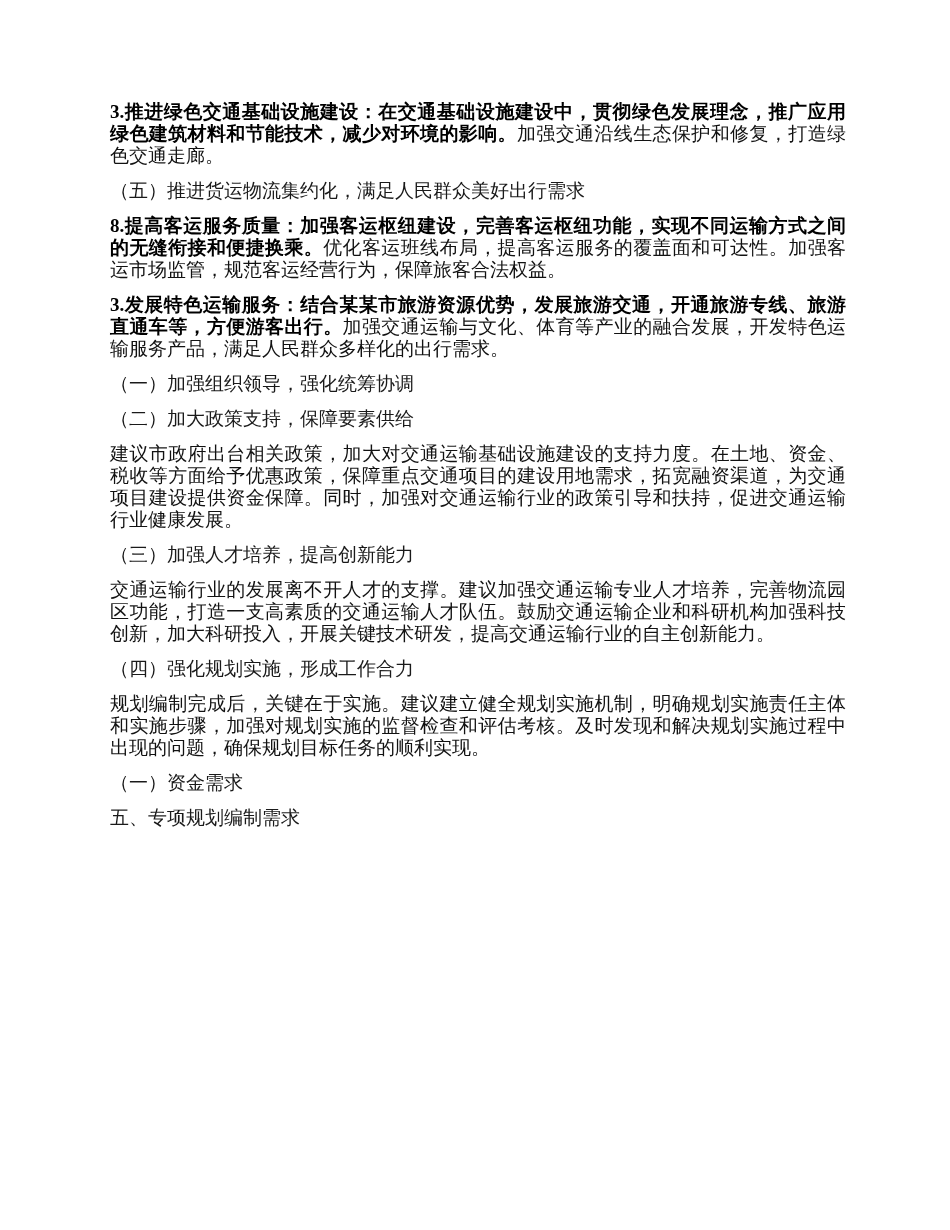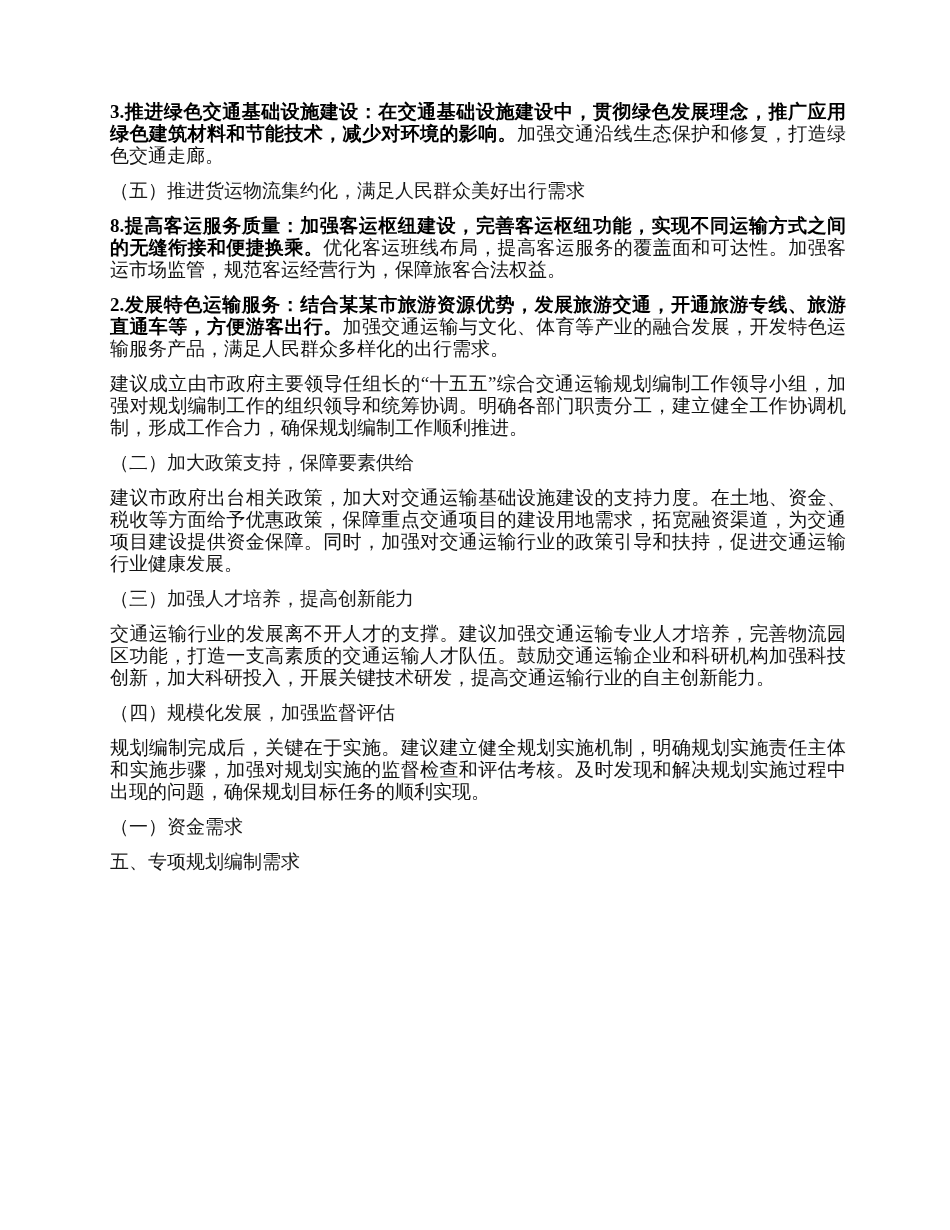--- a/index.html
+++ b/index.html
@@ -46,24 +46,24 @@
   }
 </style>
 </head>
 <body>
 
 <div class="page">
   <main class="content">
       <p class="paragraph"><strong>3.推进绿色交通基础设施建设：在交通基础设施建设中，贯彻绿色发展理念，推广应用绿色建筑材料和节能技术，减少对环境的影响。</strong><span>加强交通沿线生态保护和修复，打造绿色交通走廊。</span></p>
       <p class="heading"><span>（五）推进货运物流集约化，满足人民群众美好出行需求</span></p>
       <p class="paragraph"><strong>8.提高客运服务质量：加强客运枢纽建设，完善客运枢纽功能，实现不同运输方式之间的无缝衔接和便捷换乘。</strong><span>优化客运班线布局，提高客运服务的覆盖面和可达性。加强客运市场监管，规范客运经营行为，保障旅客合法权益。</span></p>
-      <p class="paragraph"><strong>2.发展特色运输服务：结合某某市旅游资源优势，发展旅游交通，开通旅游专线、旅游直通车等，方便游客出行。</strong><span>加强交通运输与文化、体育等产业的融合发展，开发特色运输服务产品，满足人民群众多样化的出行需求。</span></p>
-      <p class="paragraph"><span>建议成立由市政府主要领导任组长的“十五五”综合交通运输规划编制工作领导小组，加强对规划编制工作的组织领导和统筹协调。明确各部门职责分工，建立健全工作协调机制，形成工作合力，确保规划编制工作顺利推进。</span></p>
+      <p class="paragraph"><strong>3.发展特色运输服务：结合某某市旅游资源优势，发展旅游交通，开通旅游专线、旅游直通车等，方便游客出行。</strong><span>加强交通运输与文化、体育等产业的融合发展，开发特色运输服务产品，满足人民群众多样化的出行需求。</span></p>
+      <p class="heading"><span>（一）加强组织领导，强化统筹协调</span></p>
       <p class="heading"><span>（二）加大政策支持，保障要素供给</span></p>
       <p class="paragraph"><span>建议市政府出台相关政策，加大对交通运输基础设施建设的支持力度。在土地、资金、税收等方面给予优惠政策，保障重点交通项目的建设用地需求，拓宽融资渠道，为交通项目建设提供资金保障。同时，加强对交通运输行业的政策引导和扶持，促进交通运输行业健康发展。</span></p>
       <p class="heading"><span>（三）加强人才培养，提高创新能力</span></p>
       <p class="paragraph"><span>交通运输行业的发展离不开人才的支撑。建议加强交通运输专业人才培养，完善物流园区功能，打造一支高素质的交通运输人才队伍。鼓励交通运输企业和科研机构加强科技创新，加大科研投入，开展关键技术研发，提高交通运输行业的自主创新能力。</span></p>
-      <p class="heading"><span>（四）规模化发展，加强监督评估</span></p>
+      <p class="heading"><span>（四）强化规划实施，形成工作合力</span></p>
       <p class="paragraph"><span>规划编制完成后，关键在于实施。建议建立健全规划实施机制，明确规划实施责任主体和实施步骤，加强对规划实施的监督检查和评估考核。及时发现和解决规划实施过程中出现的问题，确保规划目标任务的顺利实现。</span></p>
       <p class="heading"><span>（一）资金需求</span></p>
       <p class="heading"><span>五、专项规划编制需求</span></p>
     </main>
 </div>
 
 </body></html>

